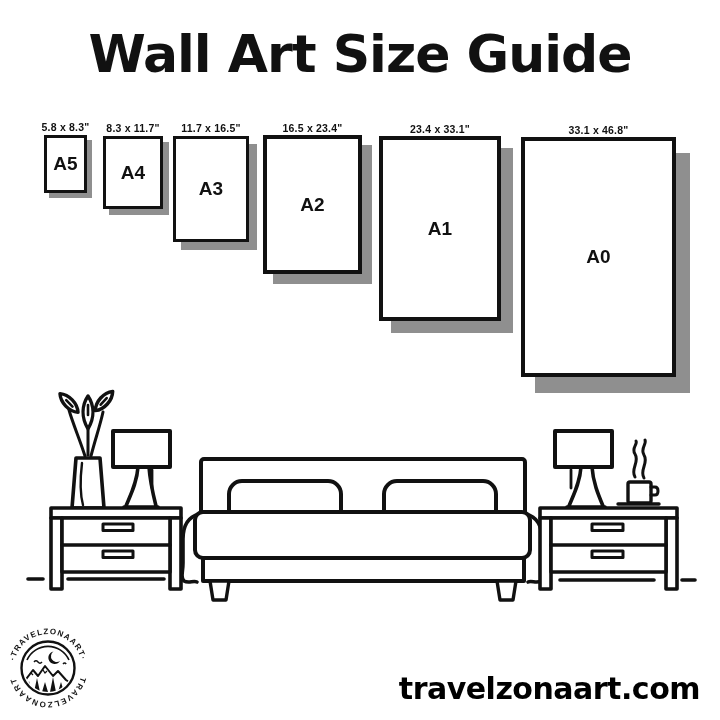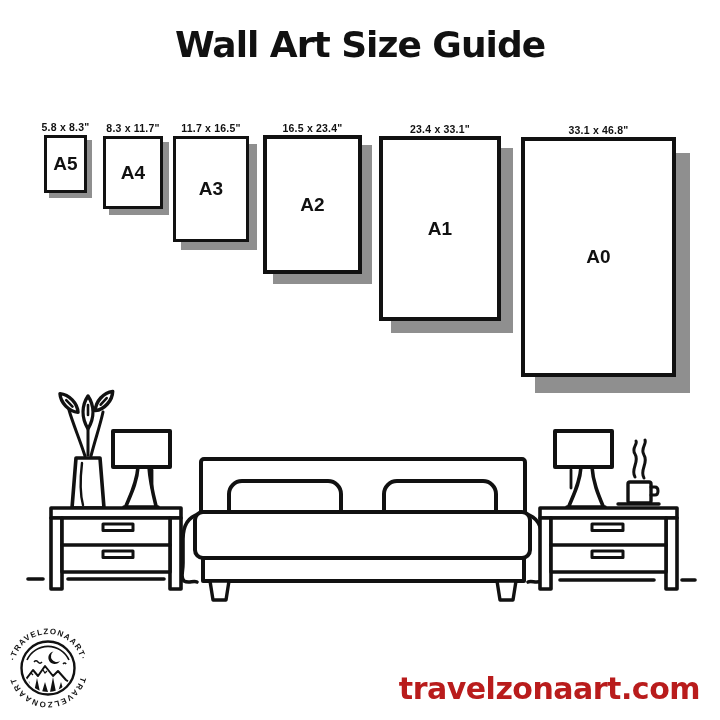--- a/index.html
+++ b/index.html
@@ -2,21 +2,21 @@
 <html><head>
 <meta charset="utf-8">
 <style>
   html,body{margin:0;padding:0;}
   body{
     width:720px;height:720px;background:#ffffff;position:relative;overflow:hidden;
     font-family:"DejaVu Sans",sans-serif;color:#111111;
   }
   .title{
     position:absolute;top:24px;left:0;width:720px;text-align:center;
-    font-size:36px;font-weight:bold;letter-spacing:-1px;color:#111111;
+    font-size:52px;font-weight:bold;letter-spacing:-1px;color:#111111;
   }
   
   .paper{
     position:absolute;box-sizing:border-box;background:#ffffff;border:3px solid #111111;
     display:flex;align-items:center;justify-content:center;
     font-family:"Liberation Sans",sans-serif;font-weight:bold;color:#111111;
   }
   .paper .dims{
     position:absolute;top:-17px;left:50%;transform:translateX(-50%);
     font-size:10.5px;font-weight:bold;white-space:nowrap;letter-spacing:0.2px;
@@ -27,21 +27,21 @@
   .p-a3{left:173px;top:136px;width:76px; height:106px;box-shadow:8px 8px 0 #8f8f8f;}
   .p-a2{left:263px;top:135px;width:99px; height:139px;box-shadow:10px 10px 0 #8f8f8f;border-width:4px;}
   .p-a1{left:379px;top:136px;width:122px;height:185px;box-shadow:12px 12px 0 #8f8f8f;border-width:4px;}
   .p-a0{left:521px;top:137px;width:155px;height:240px;box-shadow:14px 16px 0 #8f8f8f;border-width:4px;}
   .scene{position:absolute;left:0;top:0;width:720px;height:720px;}
   .logo{position:absolute;left:0;top:620px;width:96px;height:96px;}
   .arc{font-family:"Liberation Sans",sans-serif;font-weight:bold;font-size:8px;letter-spacing:1.1px;fill:#111111;}
   .arc2{font-family:"Liberation Sans",sans-serif;font-weight:bold;font-size:8px;letter-spacing:1.4px;fill:#111111;}
   .site{
     position:absolute;top:671px;right:20px;font-size:30px;font-weight:bold;
-    letter-spacing:-0.5px;color:#b91c1c;
+    letter-spacing:-0.5px;color:#000000;
   }
 </style>
 </head>
 <body>
 
 <div class="title">Wall Art Size Guide</div>
 
 <div>
   <div class="paper p-a5">
     <span class="dims">5.8 x 8.3"</span>

